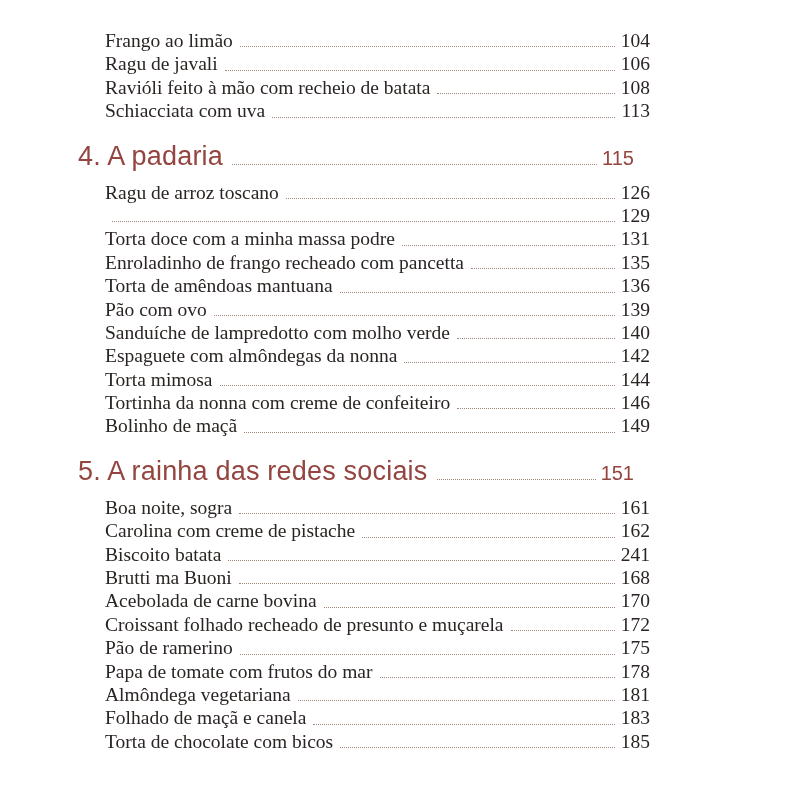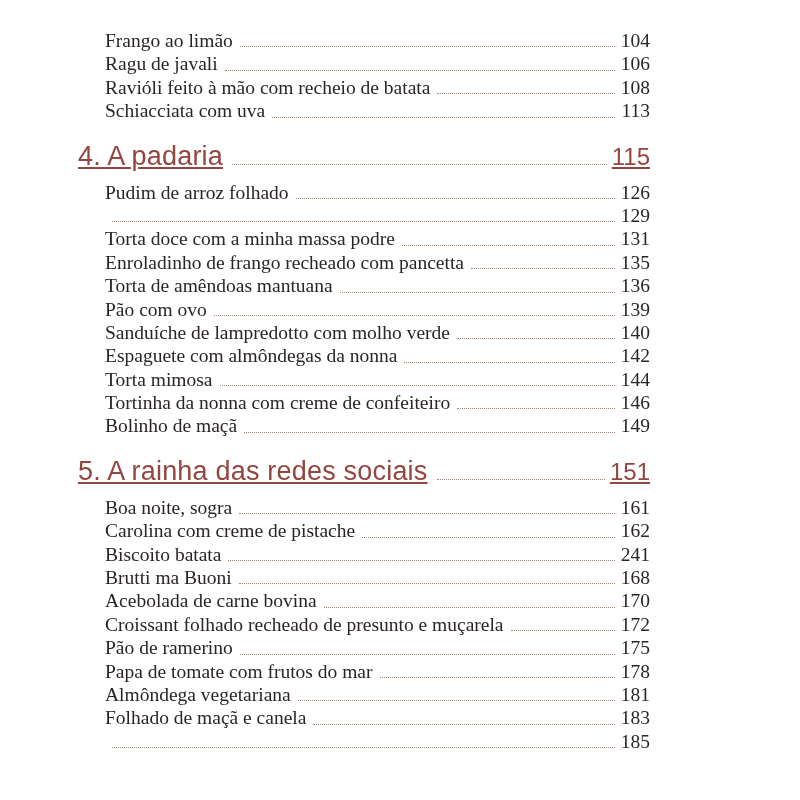--- a/index.html
+++ b/index.html
@@ -43,40 +43,39 @@
   .row .pagenum {
     flex: 0 0 auto;
     text-align: right;
   }
 
   .heading-row {
     display: flex;
     align-items: baseline;
     font-family: "Liberation Sans", sans-serif;
     color: var(--heading-color, #94453f);
-    margin: 18px 0 9px 0;
+    margin: 18px 16px 9px 0;
     line-height: 31px;
     height: 31px;
     white-space: nowrap;
-    text-decoration: underline;
   }
 
   .heading-row .title {
     flex: 0 0 auto;
     font-size: 27px;
     letter-spacing: 0.2px;
   }
 
   .heading-row .leader {
     margin: 0 5px 7px 9px;
   }
 
   .heading-row .pagenum {
     flex: 0 0 auto;
-    font-size: 24px;
+    font-size: 20px;
   }
 </style>
 </head>
 <body>
 
 <div class="page">
 
   <div class="section-items">
     <div class="row">
       <span class="title">Frango ao limão</span>
@@ -100,21 +99,21 @@
     </div>
   </div>
 
   <div class="heading-row">
     <span class="title">4. A padaria</span>
     <span class="leader"></span>
     <span class="pagenum">115</span>
   </div>
   <div class="section-items">
     <div class="row">
-      <span class="title">Pudim de arroz folhado</span>
+      <span class="title">Ragu de arroz toscano</span>
       <span class="leader"></span>
       <span class="pagenum">126</span>
     </div>
     <div class="row">
       <span class="leader"></span>
       <span class="pagenum">129</span>
     </div>
     <div class="row">
       <span class="title">Torta doce com a minha massa podre</span>
       <span class="leader"></span>
@@ -212,18 +211,19 @@
       <span class="title">Almôndega vegetariana</span>
       <span class="leader"></span>
       <span class="pagenum">181</span>
     </div>
     <div class="row">
       <span class="title">Folhado de maçã e canela</span>
       <span class="leader"></span>
       <span class="pagenum">183</span>
     </div>
     <div class="row">
+      <span class="title">Torta de chocolate com bicos</span>
       <span class="leader"></span>
       <span class="pagenum">185</span>
     </div>
   </div>
 
 </div>
 
 </body></html>

